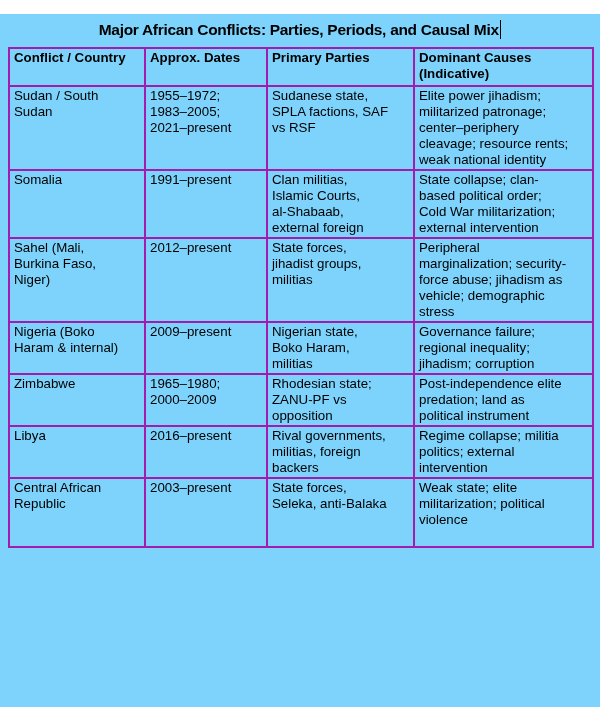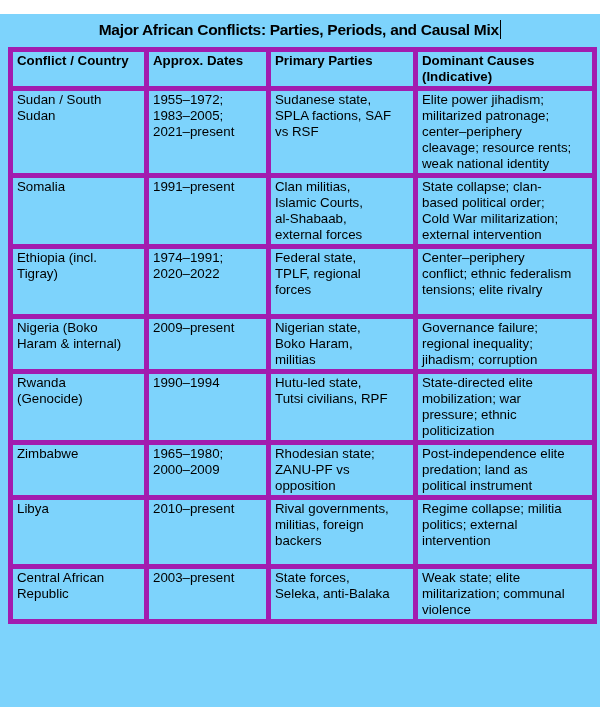--- a/index.html
+++ b/index.html
@@ -41,21 +41,21 @@
     table-layout: fixed;
     width: 584px;
     margin-left: 8px;
     margin-top: 0;
   }
   col.c0 { width: 136px; }
   col.c1 { width: 122px; }
   col.c2 { width: 147px; }
   col.c3 { width: 179px; }
   th, td {
-    border: 5px solid #a21caf;
+    border: 2px solid #a21caf;
     vertical-align: top;
     text-align: left;
     padding: 1px 4px 1px 4px;
     font-size: 13.3px;
     line-height: 16px;
     white-space: pre-line;
     overflow: hidden;
     box-sizing: border-box;
     font-weight: normal;
   }
@@ -107,87 +107,78 @@
 center–periphery
 cleavage; resource rents;
 weak national identity</td>
       </tr>
       <tr>
         <td>Somalia</td>
         <td>1991–present</td>
         <td>Clan militias,
 Islamic Courts,
 al-Shabaab,
-external forces</td>
+external foreign</td>
         <td>State collapse; clan-
 based political order;
 Cold War militarization;
 external intervention</td>
       </tr>
       <tr>
-        <td>Ethiopia (incl.
-Tigray)</td>
-        <td>1974–1991;
-2020–2022</td>
-        <td>Federal state,
-TPLF, regional
-forces</td>
-        <td>Center–periphery
-conflict; ethnic federalism
-tensions; elite rivalry</td>
+        <td>Sahel (Mali,
+Burkina Faso,
+Niger)</td>
+        <td>2012–present</td>
+        <td>State forces,
+jihadist groups,
+militias</td>
+        <td>Peripheral
+marginalization; security-
+force abuse; jihadism as
+vehicle; demographic
+stress</td>
       </tr>
       <tr>
         <td>Nigeria (Boko
 Haram &amp; internal)</td>
         <td>2009–present</td>
         <td>Nigerian state,
 Boko Haram,
 militias</td>
         <td>Governance failure;
 regional inequality;
 jihadism; corruption</td>
-      </tr>
-      <tr>
-        <td>Rwanda
-(Genocide)</td>
-        <td>1990–1994</td>
-        <td>Hutu-led state,
-Tutsi civilians, RPF</td>
-        <td>State-directed elite
-mobilization; war
-pressure; ethnic
-politicization</td>
       </tr>
       <tr>
         <td>Zimbabwe</td>
         <td>1965–1980;
 2000–2009</td>
         <td>Rhodesian state;
 ZANU-PF vs
 opposition</td>
         <td>Post-independence elite
 predation; land as
 political instrument</td>
       </tr>
       <tr>
         <td>Libya</td>
-        <td>2010–present</td>
+        <td>2016–present</td>
         <td>Rival governments,
 militias, foreign
 backers</td>
         <td>Regime collapse; militia
 politics; external
 intervention</td>
       </tr>
       <tr>
         <td>Central African
 Republic</td>
         <td>2003–present</td>
         <td>State forces,
 Seleka, anti-Balaka</td>
         <td>Weak state; elite
-militarization; communal
+militarization; political
 violence</td>
       </tr>
     </tbody>
   </table>
 
 </div>
 
 </body></html>

